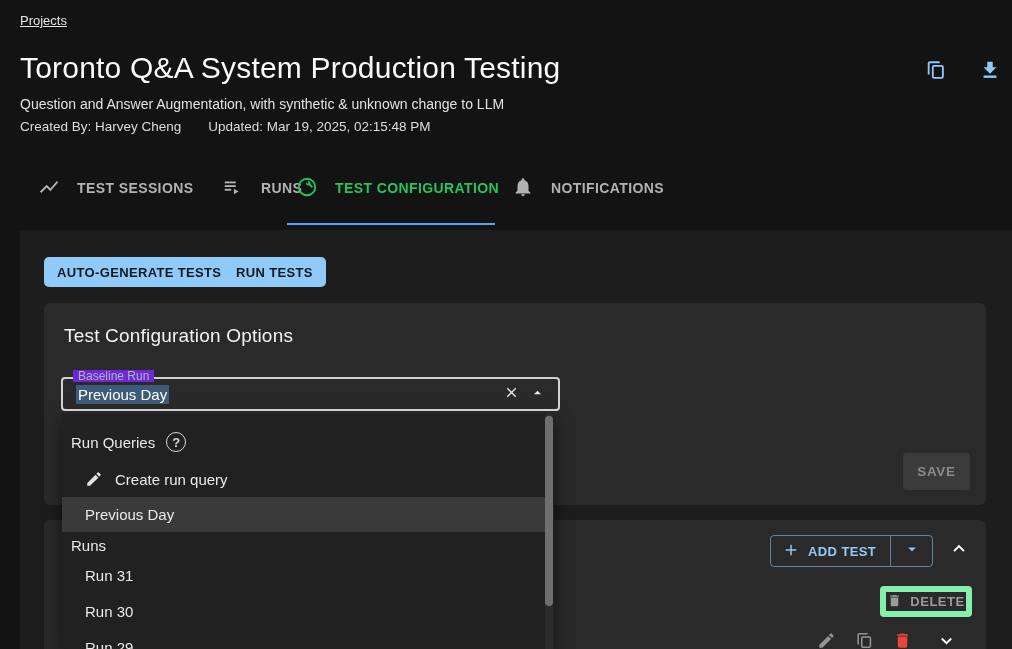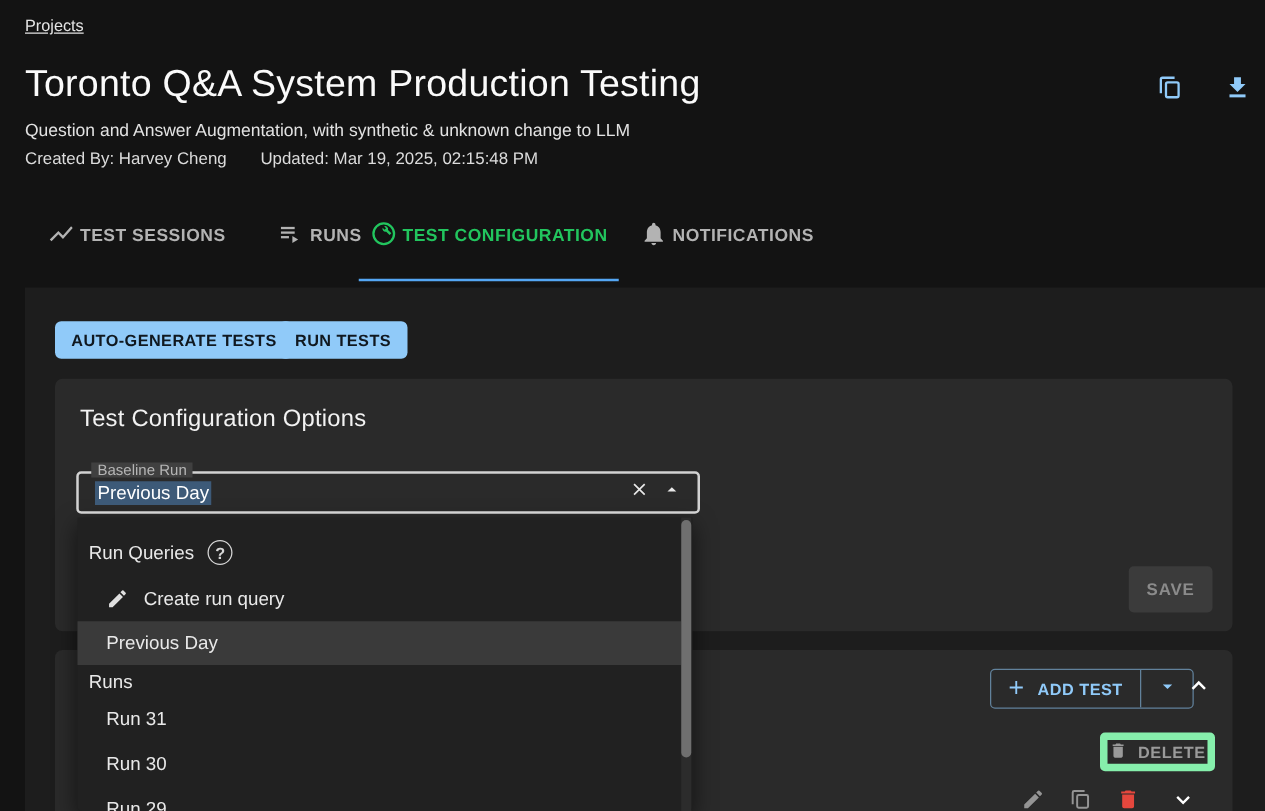--- a/index.html
+++ b/index.html
@@ -10,38 +10,38 @@
 
   
   .breadcrumb{left:20px;top:13px;font-size:13px;color:#e4e4e4;text-decoration:underline;cursor:pointer;}
   .page-title{left:20px;top:51px;font-size:30px;font-weight:400;color:#fafafa;letter-spacing:.2px;white-space:nowrap;}
   .subtitle{left:20px;top:96px;font-size:14px;color:#e2e2e2;white-space:nowrap;}
   .meta{left:20px;top:119px;font-size:13.5px;color:#dcdcdc;display:flex;gap:27px;white-space:nowrap;}
   .hdr-icon{width:28px;height:28px;color:#90caf9;display:flex;align-items:center;justify-content:center;cursor:pointer;}
   .hdr-icon svg{width:22px;height:22px;}
 
   
-  .tab{top:174px;display:flex;align-items:center;gap:4px;font-size:14px;font-weight:700;
+  .tab{top:174px;display:flex;align-items:center;gap:17px;font-size:14px;font-weight:700;
        letter-spacing:.4px;color:#b3b3b3;cursor:pointer;height:28px;}
   .tab svg{width:22px;height:22px;flex:0 0 auto;}
   .tab.active{color:#22c55e;}
   .tab-underline{left:287px;top:223px;width:208px;height:2px;background:#54a6f3;}
 
   
   .content{left:20px;top:230px;width:992px;height:419px;background:#1d1d1d;}
 
   .btn-filled{height:30px;padding:0 13px;background:#90caf9;color:#101820;border:none;border-radius:5px;
       font-family:inherit;font-size:13px;font-weight:700;letter-spacing:.35px;cursor:pointer;display:flex;align-items:center;}
   .card{background:#2a2a2a;border-radius:6px;}
   .card-title{font-size:19px;color:#f2f2f2;letter-spacing:.2px;}
 
   
   .field{left:61px;top:377px;width:499px;height:34px;border:2px solid #d2d2d2;border-radius:4px;
          display:flex;align-items:center;padding:0 8px 0 13px;background:transparent;z-index:12;}
-  .field-label{left:73px;top:370px;font-size:12px;color:#b5b5b5;background:#404040;padding:0 5px;z-index:13;line-height:12px;}
+  .field-label{left:73px;top:370px;font-size:12px;color:#b5b5b5;background:#6d28d9;padding:0 5px;z-index:13;line-height:12px;}
   .field-value{font-size:15px;color:#ffffff;background:#3d5a78;padding:1px 2px;margin-right:auto;}
   .field-icon{width:26px;height:26px;display:flex;align-items:center;justify-content:center;color:#e8e8e8;cursor:pointer;}
   .field-icon svg{width:17px;height:17px;}
 
   .save-btn{left:903px;top:453px;width:67px;height:37px;background:#3b3b3b;color:#8b8b8b;border:none;border-radius:4px;
       font-family:inherit;font-size:13.5px;font-weight:700;letter-spacing:.7px;}
 
   
   .menu{left:62px;top:414px;width:492px;height:235px;background:#212121;z-index:10;
         box-shadow:0 6px 18px rgba(0,0,0,.55);border-radius:0 0 4px 4px;}
@@ -49,21 +49,21 @@
   .menu .subheader{padding-left:9px;cursor:default;}
   .menu .item{padding-left:23px;height:36px;}
   .menu .selected{background:#3a3a3a;height:35px;}
   .help-badge{width:20px;height:20px;border:1.7px solid #d7d7d7;border-radius:50%;margin-left:11px;
       display:flex;align-items:center;justify-content:center;font-size:13px;font-weight:700;color:#d7d7d7;cursor:pointer;}
   .pencil-sm{width:18px;height:18px;color:#e0e0e0;margin-right:12px;}
   .scroll-track{position:absolute;right:1px;top:0;width:8px;height:235px;background:#2c2c2c;}
   .scroll-thumb{position:absolute;right:1px;top:2px;width:8px;height:190px;background:#6f6f6f;border-radius:4px;cursor:grab;}
 
   
-  .split-btn{left:792px;top:535px;height:32px;display:flex;border:1px solid rgba(144,202,249,.55);
+  .split-btn{left:770px;top:535px;height:32px;display:flex;border:1px solid rgba(144,202,249,.55);
       border-radius:4px;color:#90caf9;overflow:hidden;}
   .split-main{display:flex;align-items:center;gap:8px;padding:0 14px 0 11px;font-size:13px;font-weight:700;
       letter-spacing:.4px;cursor:pointer;}
   .split-arrow{width:42px;display:flex;align-items:center;justify-content:center;
       border-left:1px solid rgba(144,202,249,.55);cursor:pointer;}
   .chev-btn{width:24px;height:24px;color:#ffffff;display:flex;align-items:center;justify-content:center;cursor:pointer;}
   .delete-btn{left:880px;top:586px;width:92px;height:31px;border:6px solid #86efac;border-radius:4px;background:transparent;
       color:#9a9a9a;display:flex;align-items:center;justify-content:center;gap:8px;
       font-family:inherit;font-size:13px;font-weight:700;letter-spacing:.5px;}
   .row-icon{width:22px;height:22px;display:flex;align-items:center;justify-content:center;cursor:pointer;}

